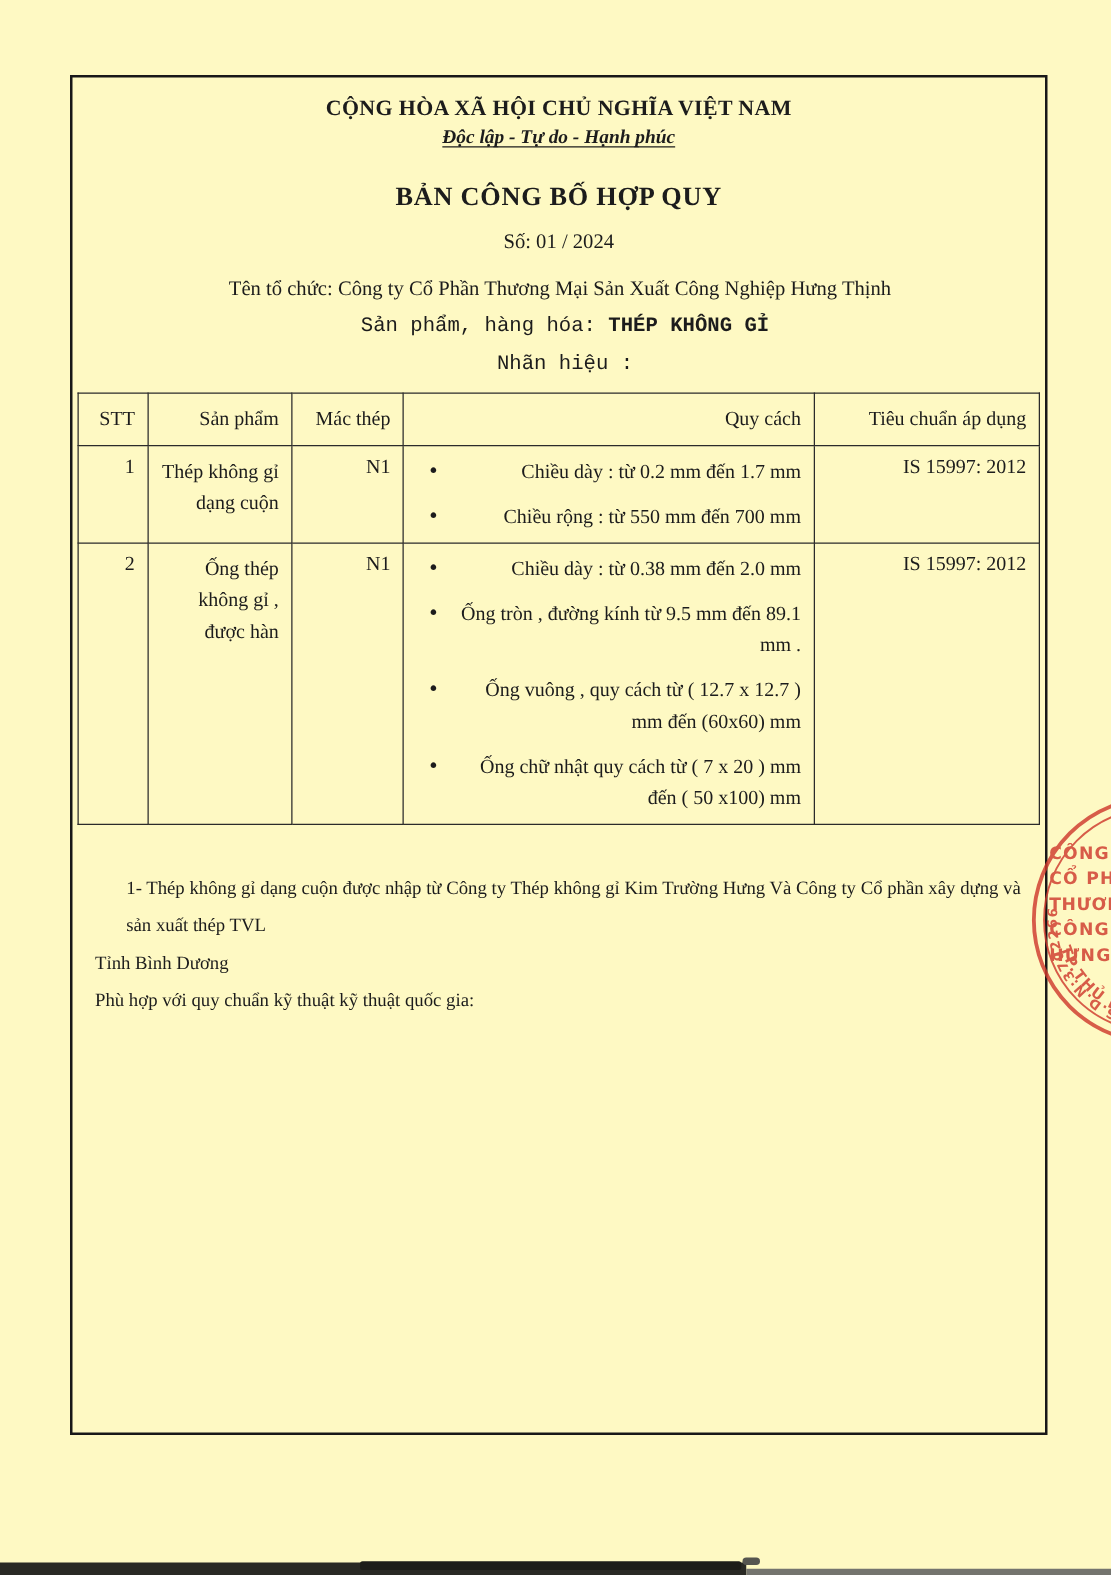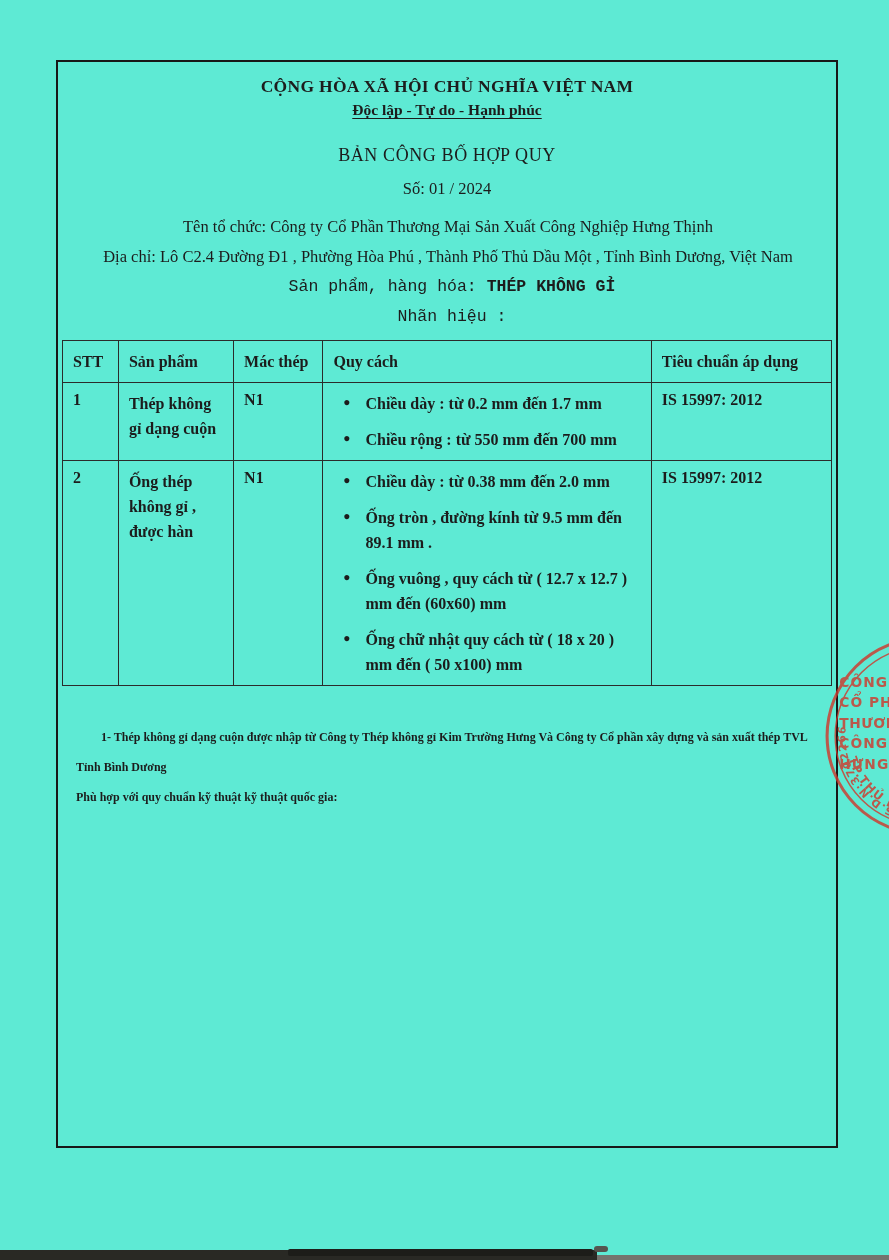--- a/index.html
+++ b/index.html
@@ -2,53 +2,53 @@
 <html><head>
 <meta charset="utf-8">
 <style>
   * { box-sizing: border-box; margin: 0; padding: 0; }
   html, body { background: #e8e8e6; }
   body { font-family: "Liberation Serif", serif; }
   .page {
     position: relative;
     width: 889px; height: 1260px;
     margin: 0 auto;
-    background: #5eead4;
+    background: #fef9c3;
     overflow: hidden;
     color: #1c1c1c;
   }
   .frame {
     position: absolute;
     left: 56px; top: 60px;
     width: 782px; height: 1088px;
     border: 2px solid #181818;
     padding: 14px 4px 0 4px;
   }
   .center { text-align: center; }
   .nat-line1 { font-weight: bold; font-size: 17.5px; letter-spacing: 0.3px; }
   .nat-line2 {
     font-weight: bold; font-size: 15.5px; margin-top: 4px;
-    text-decoration: underline; text-underline-offset: 3px;
+    text-decoration: underline; text-underline-offset: 3px; font-style: italic;
   }
-  .doc-title { font-weight: normal; font-size: 18px; margin-top: 26px; letter-spacing: 0.6px; }
+  .doc-title { font-weight: bold; font-size: 21px; margin-top: 26px; letter-spacing: 0.6px; }
   .doc-number { font-size: 16.5px; margin-top: 13px; }
   .bodytext { margin: 13px 12px 0 14px; font-size: 16.5px; line-height: 30px; }
   .bodytext p { margin: 0; text-align: center; }
   .pad1 { padding-left: 8px; font-family: Liberation Mono, monospace; }
   .bold { font-weight: bold; }
   table.spec {
     width: 100%;
     border-collapse: collapse;
     margin-top: 8px;
     font-size: 16px;
   }
   table.spec th, table.spec td {
     border: 1.5px solid #2b2b2b;
-    font-weight: bold;
-    text-align: left;
+    font-weight: normal;
+    text-align: right;
     vertical-align: top;
     padding: 8px 10px;
   }
   table.spec th { vertical-align: middle; padding: 10px; height: 42px; }
   .col-stt { width: 56px; }
   .col-prod { width: 116px; }
   .col-grade { width: 90px; }
   .col-spec { width: 332px; }
   .col-std { width: 182px; }
   td.c-stt { text-align: center; padding-top: 12px; }
@@ -62,21 +62,21 @@
     padding-left: 24px;
     margin-bottom: 11px;
     line-height: 25px;
   }
   ul.specs li:last-child { margin-bottom: 0; }
   ul.specs li::before {
     content: "•";
     position: absolute; left: 2px; top: -1px;
     font-size: 19px;
   }
-  .notes { margin: 36px 12px 0 14px; font-size: 12px; line-height: 30px; font-weight: bold; }
+  .notes { margin: 36px 12px 0 14px; font-size: 15px; line-height: 30px; }
   .notes p { margin: 0; }
   .note-hang1 { padding-left: 25px; }
   .note-hang2 { padding-left: 50px; text-indent: -25px; }
   .note-final {
     margin-left: -12px;
     text-align: justify;
     text-indent: 26px;
     word-spacing: 2px;
   }
   .stamp {
@@ -99,21 +99,20 @@
   <div class="frame">
 
     <div class="center nat-line1">CỘNG HÒA XÃ HỘI CHỦ NGHĨA VIỆT NAM</div>
     <div class="center nat-line2">Độc lập - Tự do - Hạnh phúc</div>
 
     <div class="center doc-title">BẢN CÔNG BỐ HỢP QUY</div>
     <div class="center doc-number">Số: 01 / 2024</div>
 
     <div class="bodytext">
       <p>Tên tổ chức: Công ty Cổ Phần Thương Mại Sản Xuất Công Nghiệp Hưng Thịnh</p>
-      <p>Địa chỉ: Lô C2.4 Đường Đ1 , Phường Hòa Phú , Thành Phố Thủ Dầu Một , Tỉnh Bình Dương, Việt Nam</p>
       <p class="pad1"><span>Sản phẩm, hàng hóa: </span><span class="bold">THÉP KHÔNG GỈ</span></p>
       <p class="pad1">Nhãn hiệu :</p>
     </div>
 
     <table class="spec">
       <colgroup>
         <col class="col-stt">
           <col class="col-prod">
           <col class="col-grade">
           <col class="col-spec">
@@ -143,21 +142,21 @@
         </tr>
         <tr>
           <td class="c-stt">2</td>
           <td class="c-prod">Ống thép không gỉ , được hàn</td>
           <td class="c-grade">N1</td>
           <td class="c-spec">
             <ul class="specs">
               <li>Chiều dày : từ 0.38 mm đến 2.0 mm</li>
               <li>Ống tròn , đường kính từ 9.5 mm đến 89.1 mm .</li>
               <li>Ống vuông , quy cách từ ( 12.7 x 12.7 ) mm đến (60x60) mm</li>
-              <li>Ống chữ nhật quy cách từ ( 18 x 20 ) mm đến ( 50 x100) mm</li>
+              <li>Ống chữ nhật quy cách từ ( 7 x 20 ) mm đến ( 50 x100) mm</li>
             </ul>
           </td>
           <td class="c-std">IS 15997: 2012</td>
         </tr>
       </tbody>
     </table>
 
     <div class="notes">
       <p class="note-hang1">1-  Thép không gỉ dạng cuộn được nhập từ Công ty Thép không gỉ Kim Trường Hưng Và Công ty Cổ phần xây dựng và sản xuất thép TVL</p>
       <p>Tỉnh Bình Dương</p>

